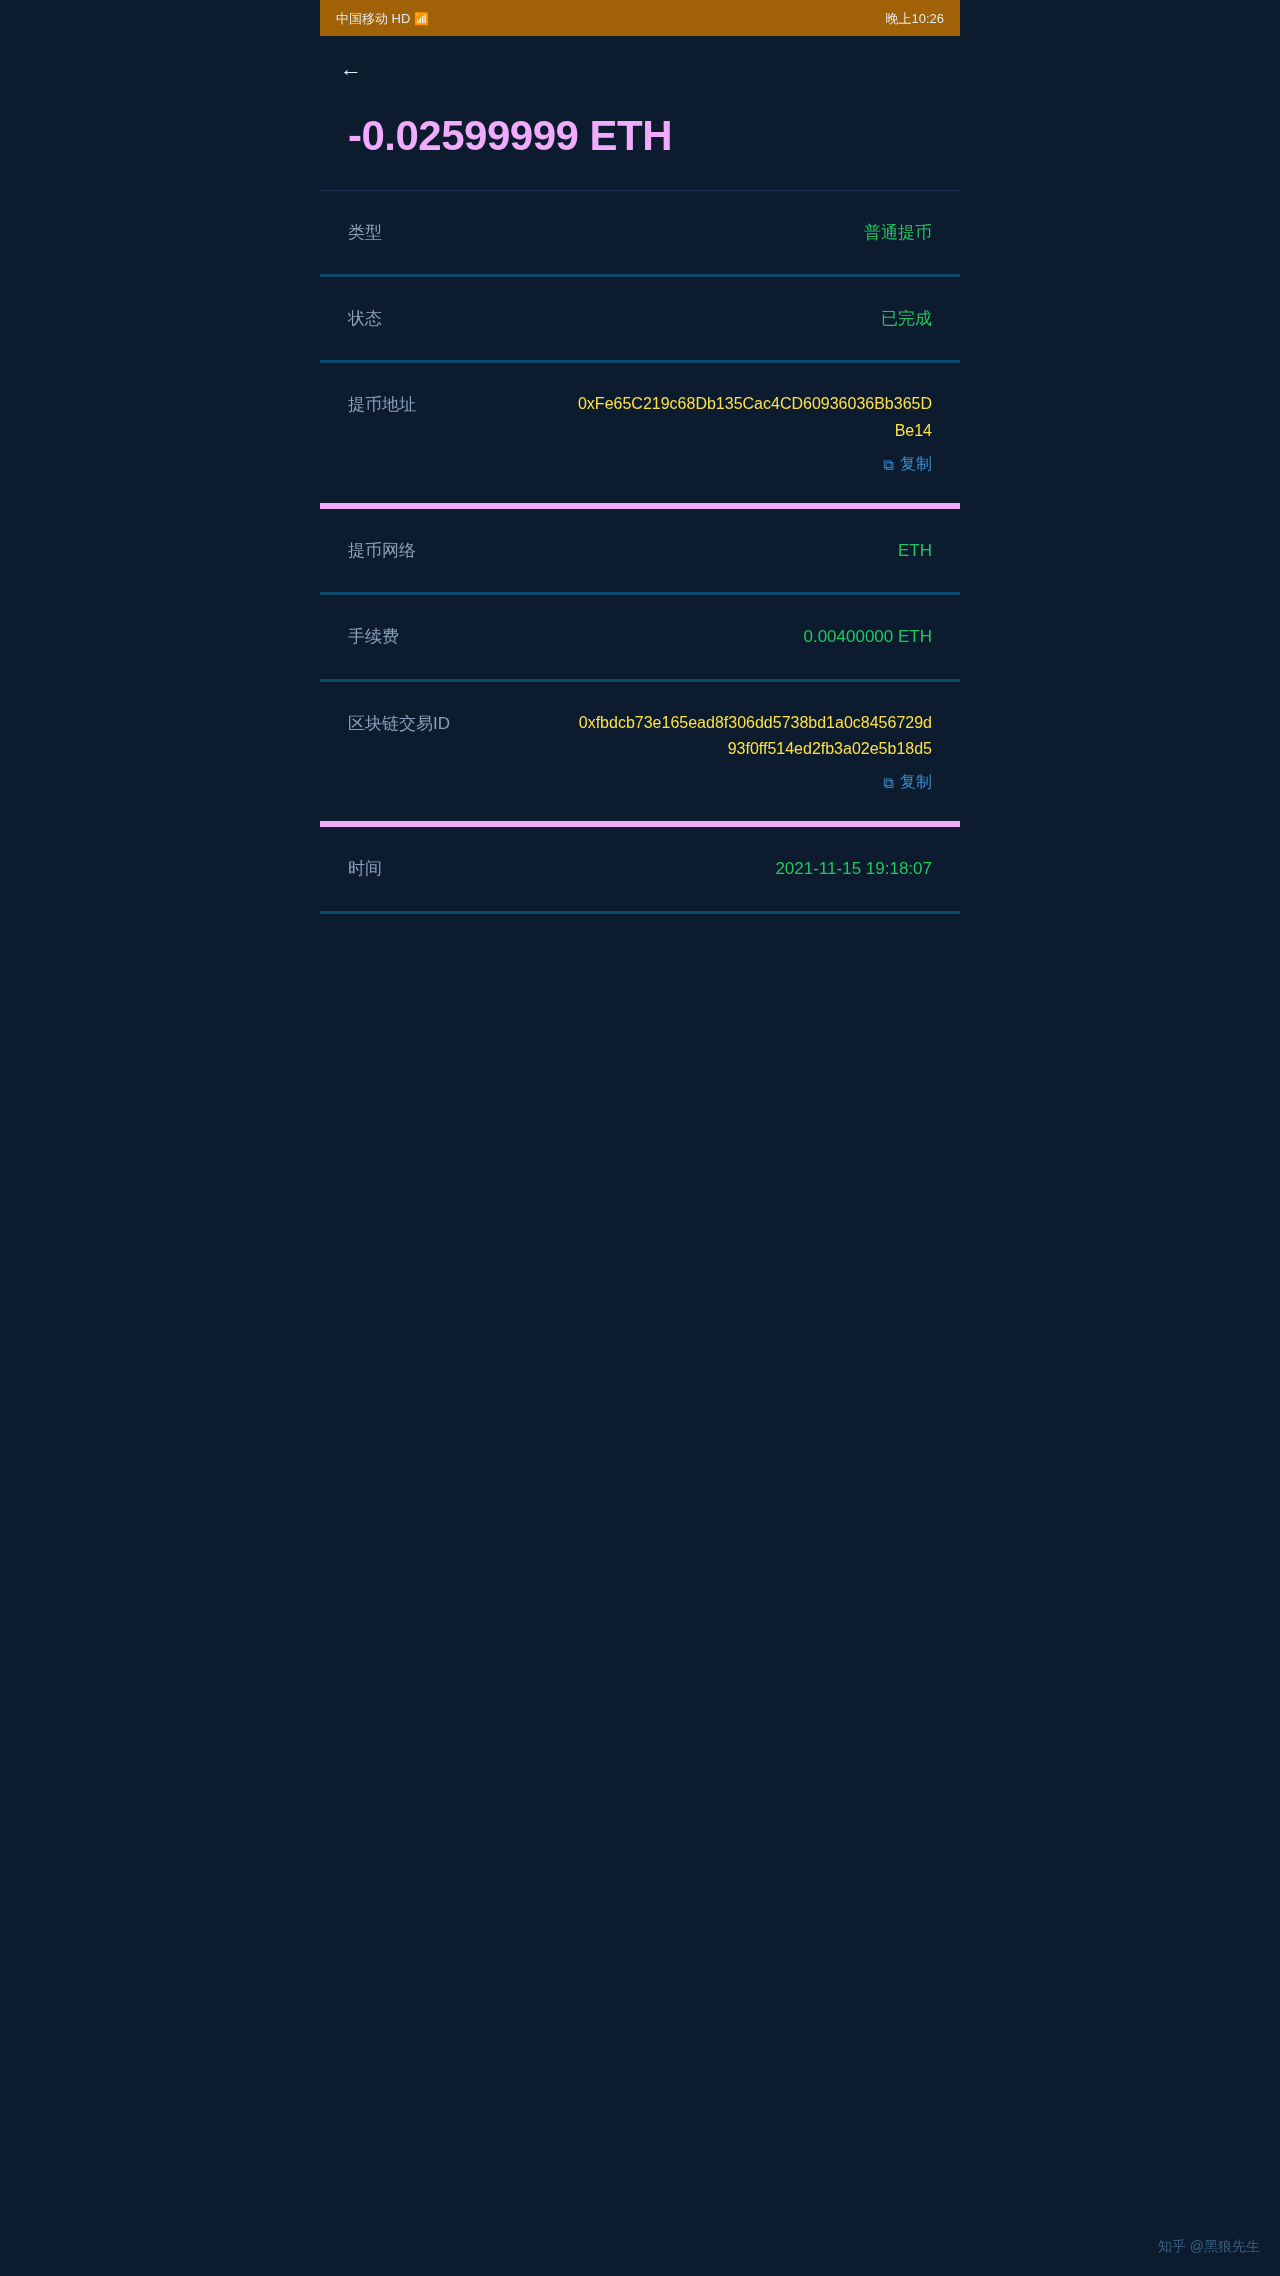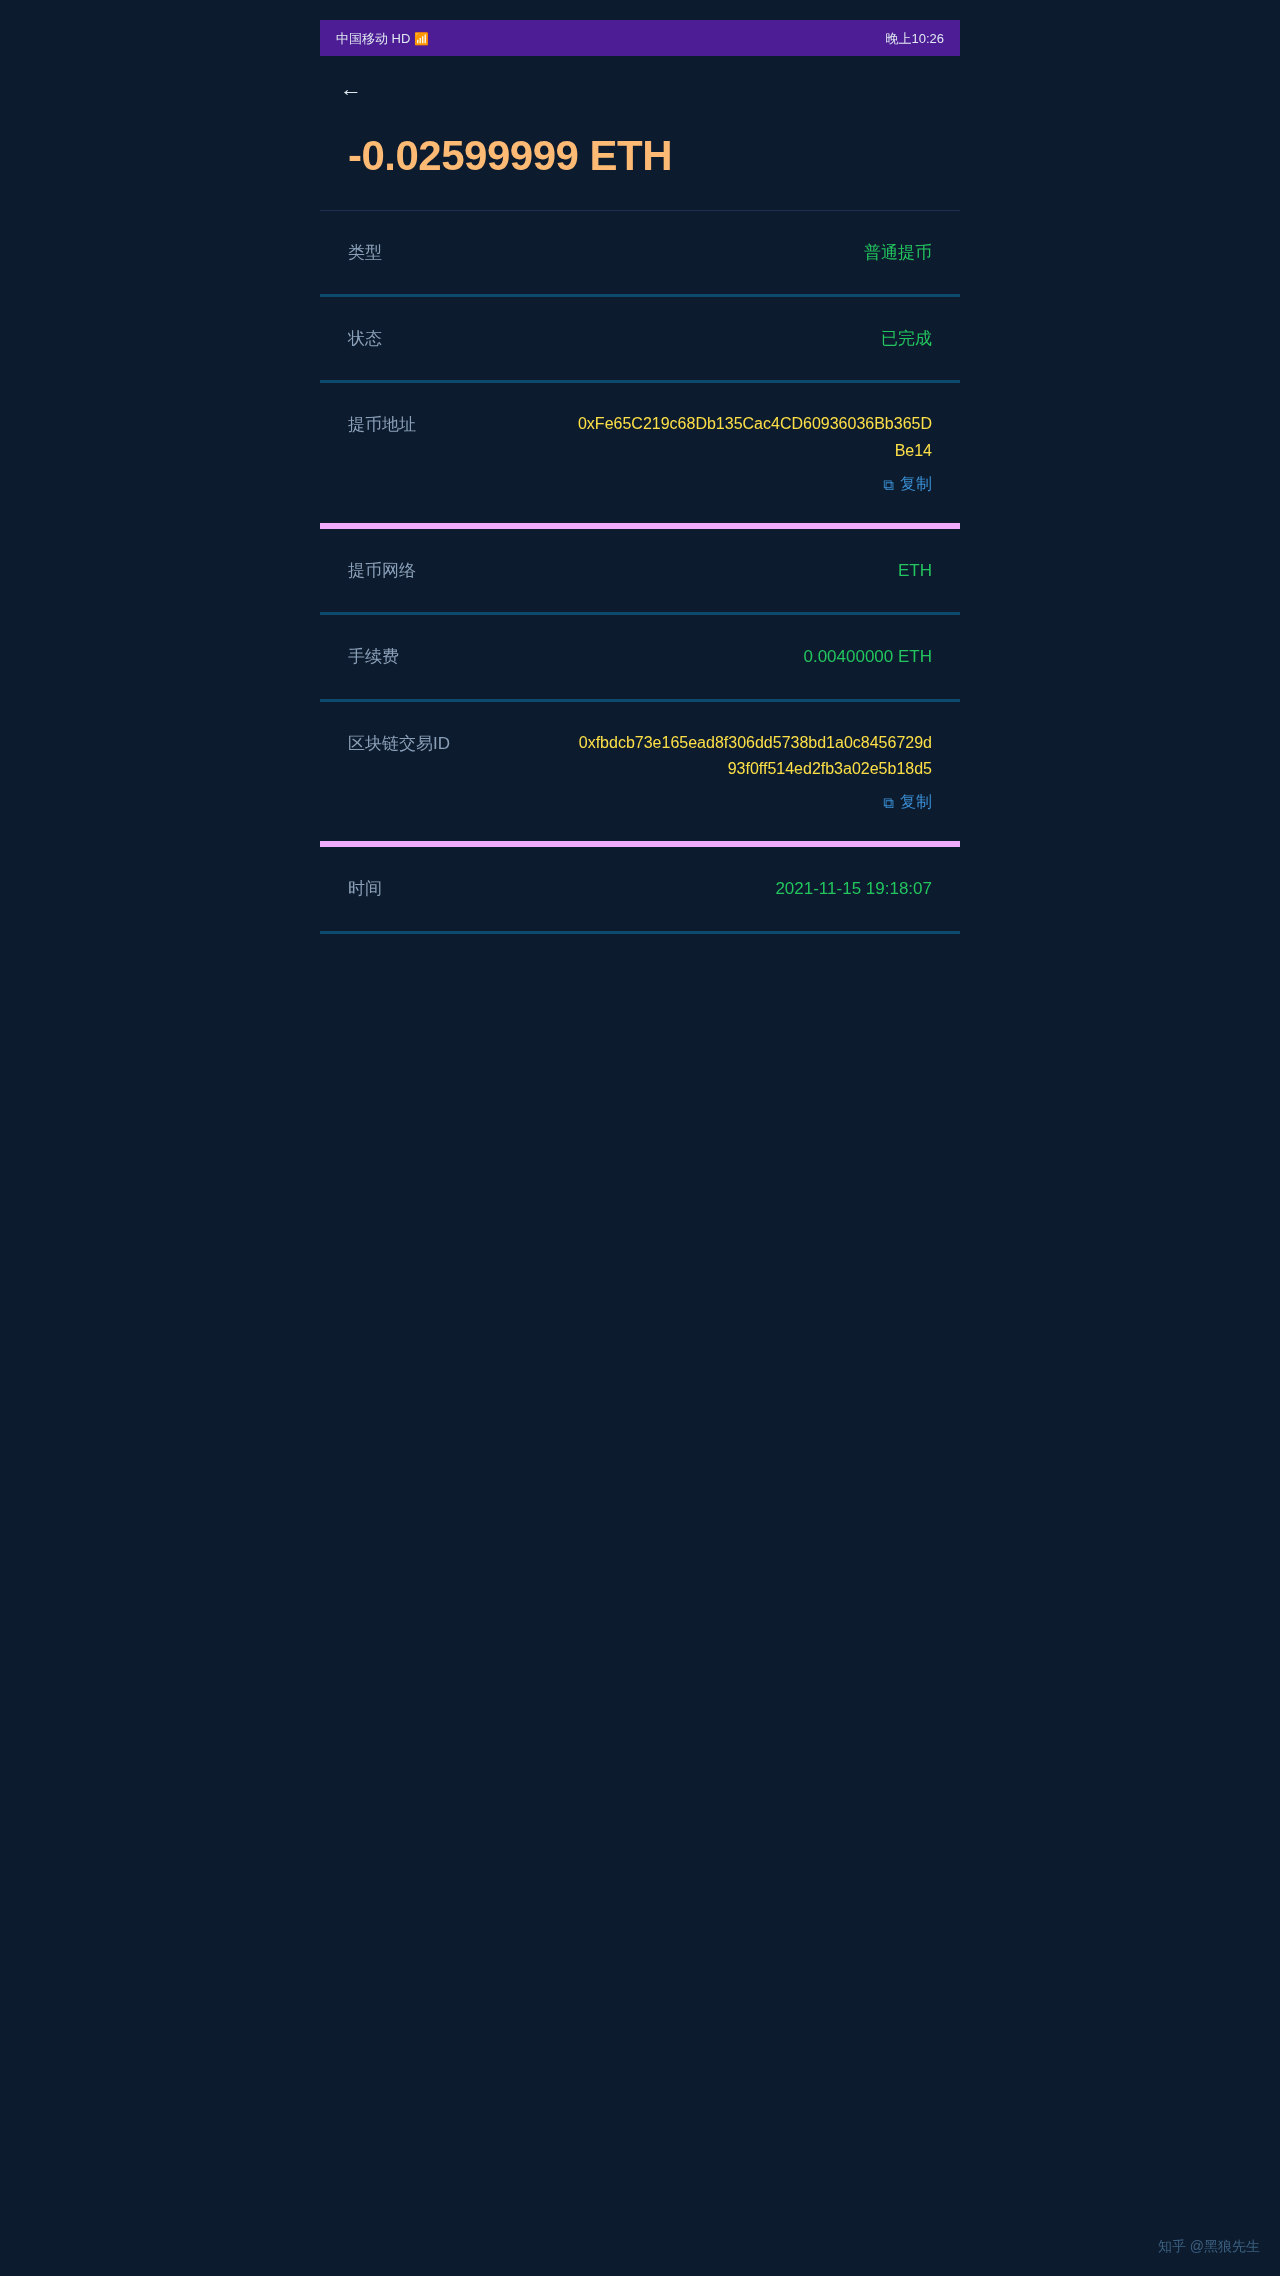--- a/index.html
+++ b/index.html
@@ -14,28 +14,27 @@
       color: #c8d8e8;
       font-family: -apple-system, 'PingFang SC', 'Microsoft YaHei', sans-serif;
       width: 100%;
       max-width: 640px;
       margin: 0 auto;
       min-height: 100vh;
       position: relative;
     }
 
     .status-bar {
-      background-color: #4c1d95;
+      background-color: #a16207;
       display: flex;
       justify-content: space-between;
       align-items: center;
       padding: 10px 16px 8px 16px;
       font-size: 13px;
       color: #e0e8f0;
-      margin-top: 20px;
     }
 
     .status-bar-left {
       display: flex;
       align-items: center;
       gap: 4px;
       font-size: 13px;
     }
 
     .status-bar-right {
@@ -53,21 +52,21 @@
     }
 
     .amount-section {
       padding: 20px 28px 30px 28px;
       border-bottom: 1px solid #1e3050;
     }
 
     .amount-value {
       font-size: 42px;
       font-weight: 700;
-      color: #fdba74;
+      color: #f0abfc;
       letter-spacing: -0.5px;
     }
 
     .detail-row {
       display: flex;
       justify-content: space-between;
       align-items: flex-start;
       padding: 28px 28px;
       border-bottom: 3px solid #0c4a6e;
     }

